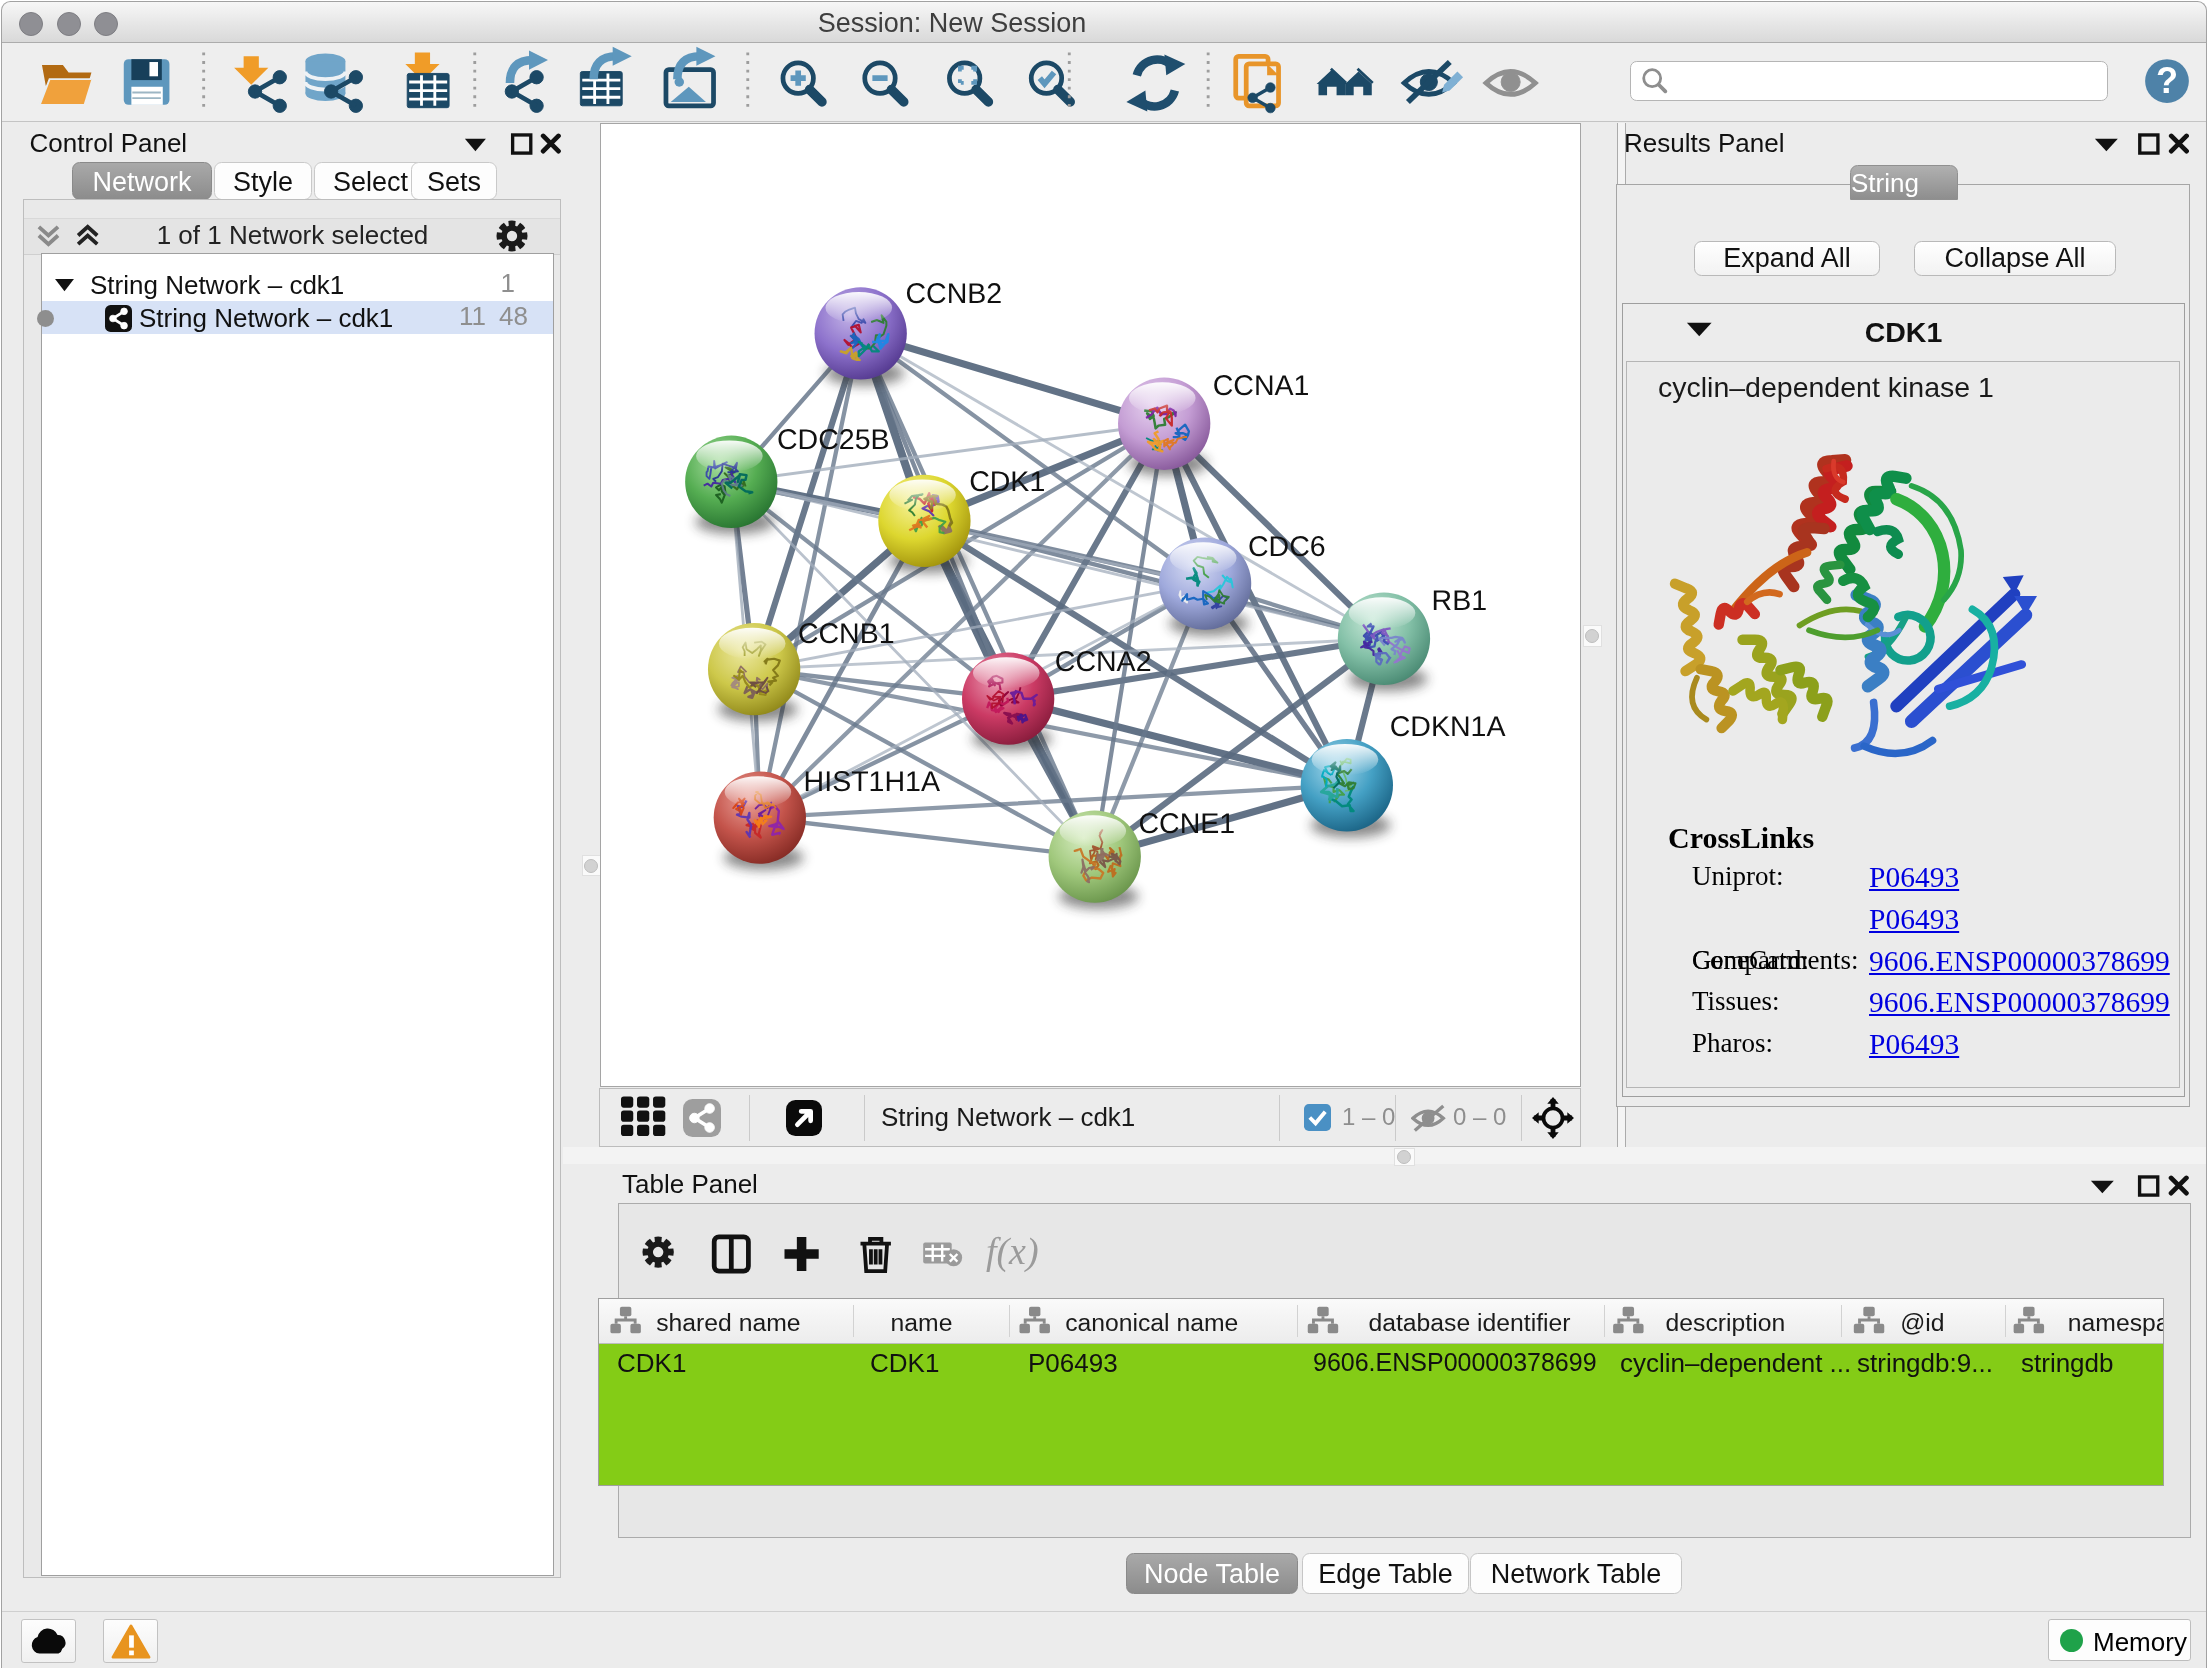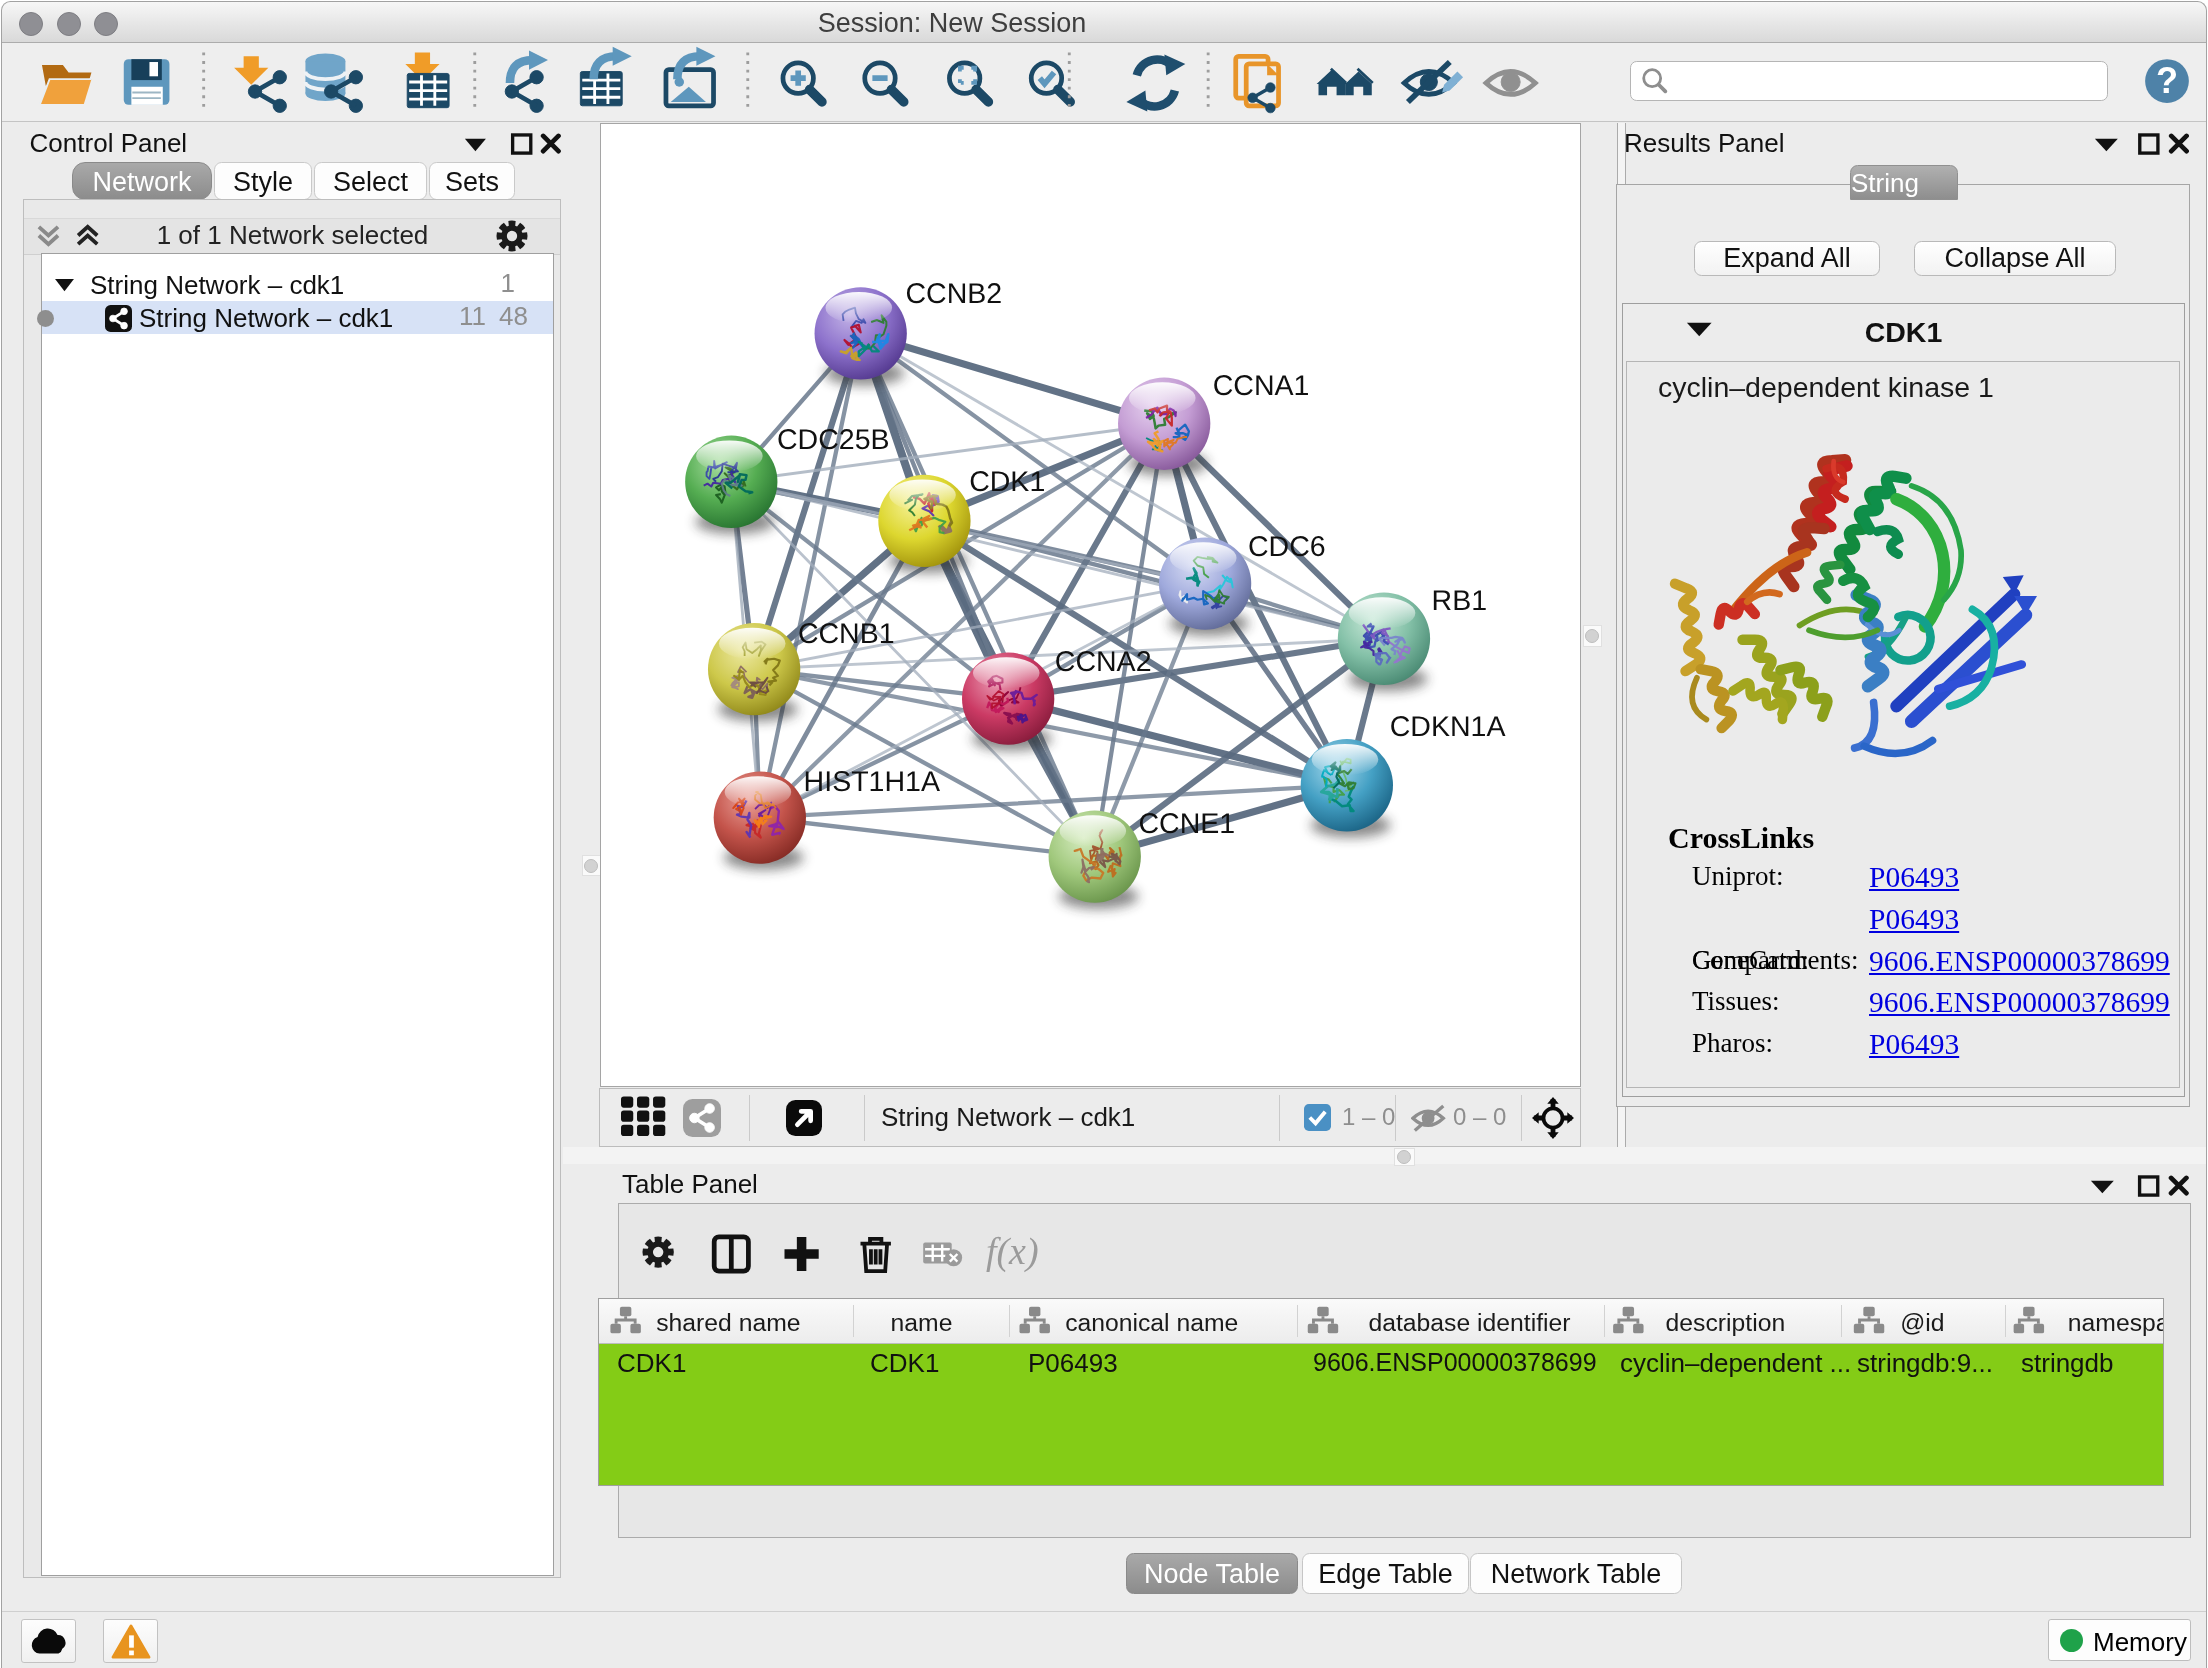--- a/index.html
+++ b/index.html
@@ -233,24 +233,24 @@
         <path d="M21 21 28 28" stroke="#8e8e8e" stroke-width="4" stroke-linecap="round"></path>
       </svg>
     </div>
 
 <div id="cp-title" class="abs">Control Panel</div>
 <svg class="abs" style="left:461px;top:131px" width="105" height="23" viewBox="0 0 110 24">
 <path d="M2 6 l22 0 -11 13 z" fill="#111"></path>
 <rect x="52" y="2" width="19" height="19" fill="none" stroke="#111" stroke-width="3.5"></rect>
 <path d="M84 3 l16 16 m0 -16 l-16 16" stroke="#111" stroke-width="5" stroke-linecap="round"></path>
 </svg>
-<div class="abs tab tabsel" style="left:70px;width:140px;border-radius:13px;">Network</div>
+<div class="abs tab tabsel" style="left:70px;width:140px;">Network</div>
 <div class="abs tab" style="left:212px;width:98px;">Style</div>
 <div class="abs tab" style="left:312px;width:113px;">Select</div>
-<div class="abs tab" style="left:427px;width:86px;">Sets</div>
+<div class="abs tab" style="left:409px;width:86px;">Sets</div>
 <div id="cp-box" class="abs"></div>
 <div id="cp-head" class="abs"></div>
 <div id="cp-headtext" class="abs">1 of 1 Network selected</div>
 <svg class="abs" style="left:34px;top:222px" width="67" height="25" viewBox="0 0 70 26">
 <g fill="none" stroke="#8a8a8a" stroke-width="4">
         <path d="M3 3 l10 9 10-9 M3 12 l10 9 10-9"></path>
       </g>
 <g fill="none" stroke="#222" stroke-width="4">
         <path d="M44 12 l10-9 10 9 M44 21 l10-9 10 9"></path>
       </g>

